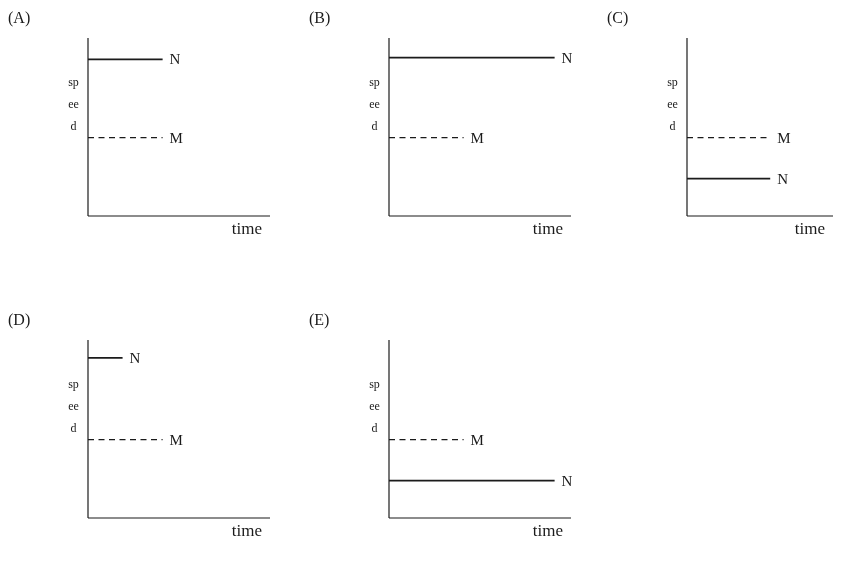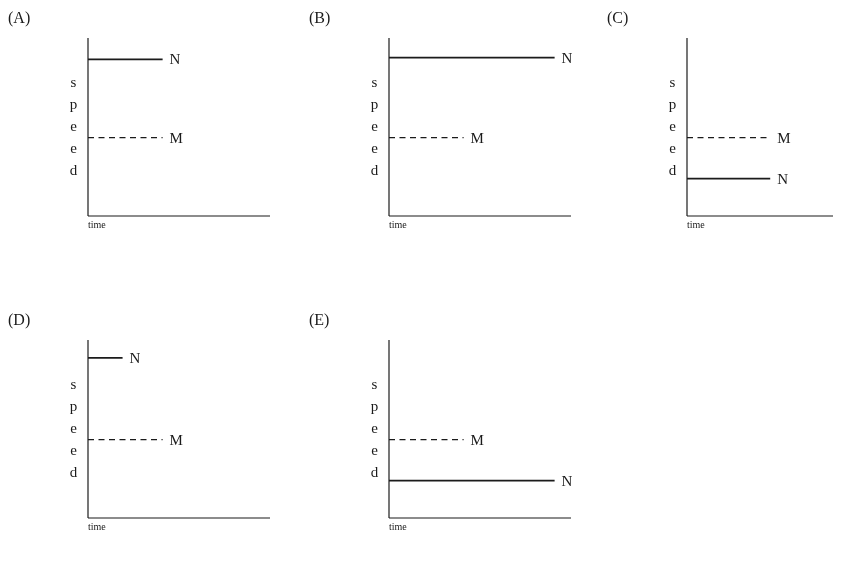--- a/index.html
+++ b/index.html
@@ -21,26 +21,26 @@
   #panel-C { left: 607px; top: 8px; }
   #panel-D { left: 8px;   top: 310px; }
   #panel-E { left: 309px; top: 310px; }
 
   .panel-label {
     position: absolute; left: 0; top: 0;
     font-size: 16px; line-height: 20px;
   }
   .ylabel {
     position: absolute; left: 60px; top: 63px;
-    width: 11px; font-size: 15px; line-height: 22px;
+    width: 11px; font-size: 12px; line-height: 22px;
     word-break: break-all; text-align: center;
   }
   .xlabel {
-    position: absolute; left: 80px; top: 211px;
-    width: 182px; text-align: left; font-size: 10px;
+    position: absolute; left: 72px; top: 211px;
+    width: 182px; text-align: right; font-size: 17px;
   }
   .panel.narrow .xlabel { width: 146px; }
   .plot-svg { position: absolute; left: 0; top: 0; }
   svg text {
     font-family: "Liberation Serif", "DejaVu Serif", serif;
     font-size: 15px; fill: #1b1b1b;
   }
 </style>
 </head>
 <body>

